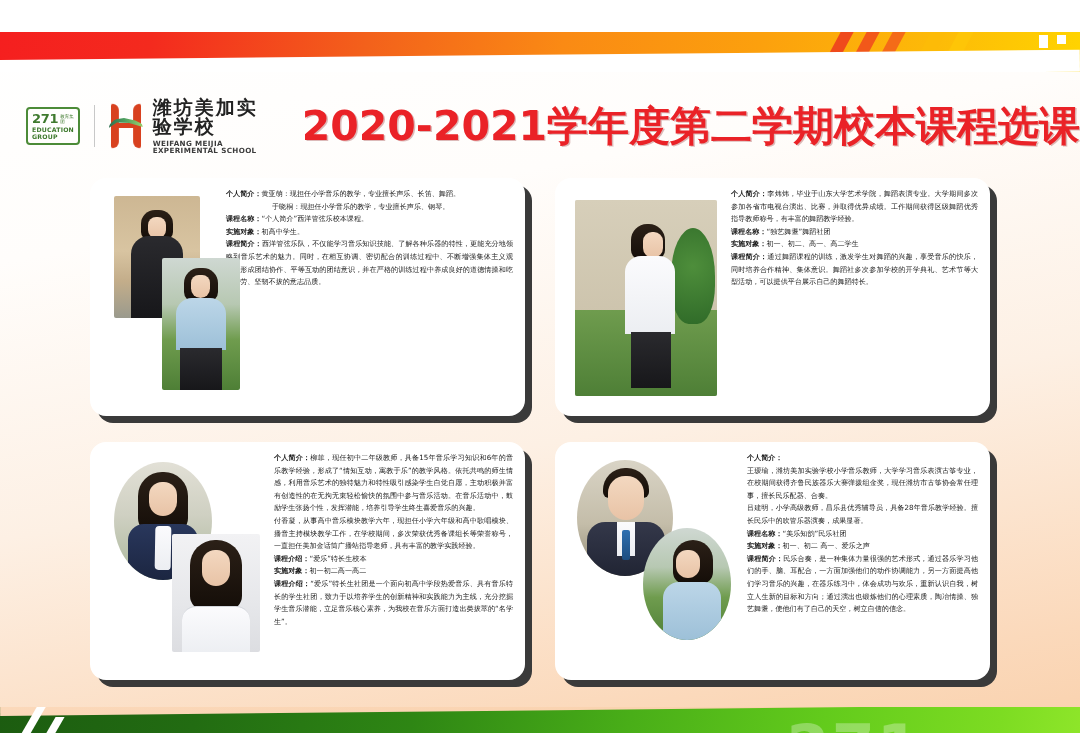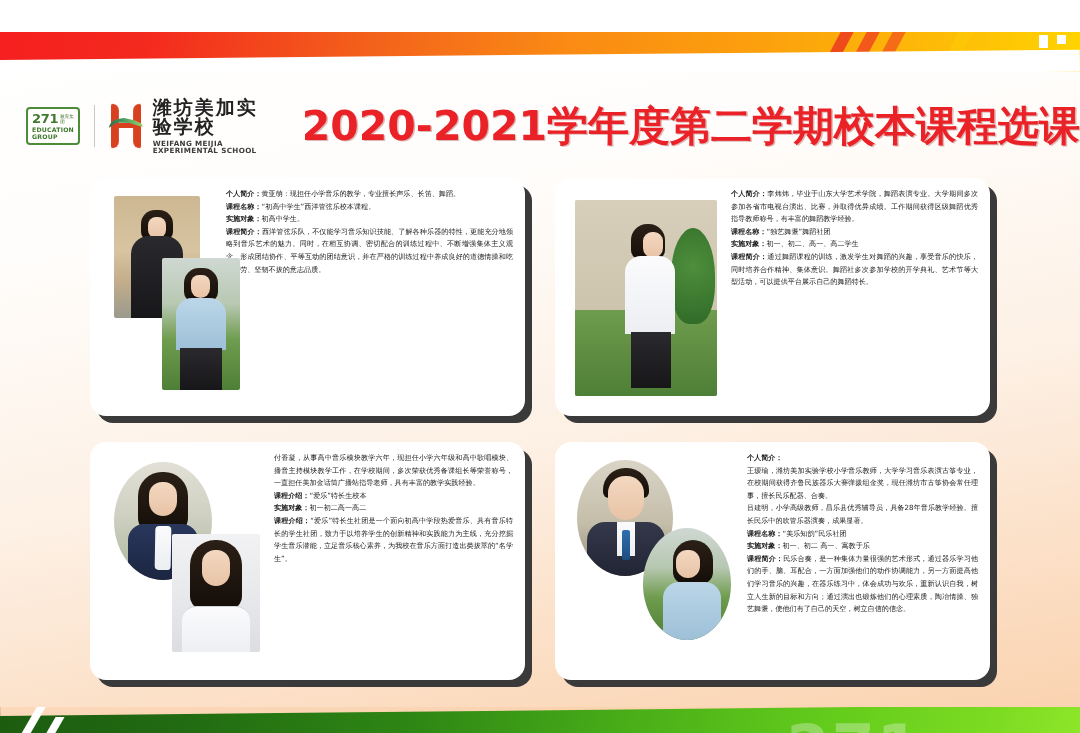--- a/index.html
+++ b/index.html
@@ -326,22 +326,23 @@
           <span class="figure hair" style="position:absolute; left:22px; top:10px; width:34px; height:34px; border-radius:15px 15px 10px 10px;"></span>
           <span class="figure face" style="position:absolute; left:29px; top:17px; width:19px; height:23px; border-radius:9px 9px 11px 11px;"></span>
           <span class="figure torso-blue" style="position:absolute; left:14px; top:40px; width:50px; height:52px; border-radius:16px 16px 0 0;"></span>
           <span class="figure torso-black" style="position:absolute; left:18px; top:90px; width:42px; height:42px;"></span>
         </span>
       </div>
       <div class="card-body">
         <div class="tline hang para">
           <b>个人简介：</b><span>黄亚萌：现担任小学音乐的教学，专业擅长声乐、长笛、舞蹈。</span>
         </div>
-        <div class="tline hang para">
-          <b>课程名称：</b><span>“初高中学生”西洋管弦乐校本课程。</span>
+        <div class="tline hang2 para">于晓桐：现担任小学音乐的教学，专业擅长声乐、钢琴。</div>
+        <div class="tline hang para">
+          <b>课程名称：</b><span>“个人简介”西洋管弦乐校本课程。</span>
         </div>
         <div class="tline hang para">
           <b>实施对象：</b><span>初高中学生。</span>
         </div>
         <div class="tline para" style="text-indent:0;">
           <b>课程简介：</b><span>西洋管弦乐队，不仅能学习音乐知识技能、了解各种乐器的特性，更能充分地领略到音乐艺术的魅力。同时，在相互协调、密切配合的训练过程中、不断增强集体主义观念，形成团结协作、平等互动的团结意识，并在严格的训练过程中养成良好的道德情操和吃苦耐劳、坚韧不拔的意志品质。</span>
         </div>
       </div>
     </div>
 
@@ -381,20 +382,23 @@
           <span class="figure torso-navy" style="position:absolute; left:14px; top:62px; width:70px; height:58px; border-radius:16px 16px 0 0;"></span>
           <span class="figure torso-white" style="position:absolute; left:41px; top:64px; width:16px; height:44px; border-radius:4px; transform:rotate(1deg);"></span>
         </span>
         <span class="photo ph-rect scene-white" style="left:72px; top:82px; width:88px; height:118px;">
           <span class="figure hair" style="position:absolute; left:18px; top:6px; width:52px; height:70px; border-radius:25px 25px 14px 14px;"></span>
           <span class="figure face" style="position:absolute; left:30px; top:16px; width:28px; height:36px; border-radius:14px 14px 15px 15px;"></span>
           <span class="figure torso-white" style="position:absolute; left:10px; top:72px; width:68px; height:48px; border-radius:14px 14px 0 0; border-top:1px solid #d3d6dc;"></span>
         </span>
       </div>
       <div class="card-body">
+        <div class="tline para" style="text-indent:0;">
+          <b>个人简介：</b><span>柳菲，现任初中二年级教师，具备15年音乐学习知识和6年的音乐教学经验，形成了“情知互动，寓教于乐”的教学风格。依托共鸣的师生情感，利用音乐艺术的独特魅力和特性吸引感染学生自觉自愿，主动积极并富有创造性的在无拘无束轻松愉快的氛围中参与音乐活动。在音乐活动中，鼓励学生张扬个性，发挥潜能，培养引导学生终生喜爱音乐的兴趣。</span>
+        </div>
         <div class="tline para" style="text-indent:0;">付香凝，从事高中音乐模块教学六年，现担任小学六年级和高中歌唱模块、播音主持模块教学工作，在学校期间，多次荣获优秀备课组长等荣誉称号，一直担任美加金话筒广播站指导老师，具有丰富的教学实践经验。</div>
         <div class="tline hang para">
           <b>课程介绍：</b><span>“爱乐”特长生校本</span>
         </div>
         <div class="tline hang para">
           <b>实施对象：</b><span>初一初二高一高二</span>
         </div>
         <div class="tline para" style="text-indent:0;">
           <b>课程介绍：</b><span>“爱乐”特长生社团是一个面向初高中学段热爱音乐、具有音乐特长的学生社团，致力于以培养学生的创新精神和实践能力为主线，充分挖掘学生音乐潜能，立足音乐核心素养，为我校在音乐方面打造出类拔萃的“名学生”。</span>
         </div>
@@ -419,21 +423,21 @@
       <div class="card-body">
         <div class="tline para" style="text-indent:0;">
           <b>个人简介：</b>
         </div>
         <div class="tline para" style="text-indent:0;">王瑷瑜，潍坊美加实验学校小学音乐教师，大学学习音乐表演古筝专业，在校期间获得齐鲁民族器乐大赛弹拨组金奖，现任潍坊市古筝协会常任理事，擅长民乐配器、合奏。</div>
         <div class="tline para" style="text-indent:0;">吕建明，小学高级教师，昌乐县优秀辅导员，具备28年音乐教学经验。擅长民乐中的吹管乐器演奏，成果显著。</div>
         <div class="tline hang para">
           <b>课程名称：</b><span>“美乐知韵”民乐社团</span>
         </div>
         <div class="tline hang para">
-          <b>实施对象：</b><span>初一、初二 高一、寓教于乐</span>
+          <b>实施对象：</b><span>初一、初二 高一、爱乐之声</span>
         </div>
         <div class="tline para" style="text-indent:0;">
           <b>课程简介：</b><span>民乐合奏，是一种集体力量很强的艺术形式，通过器乐学习他们的手、脑、耳配合，一方面加强他们的动作协调能力，另一方面提高他们学习音乐的兴趣，在器乐练习中，体会成功与欢乐，重新认识自我，树立人生新的目标和方向；通过演出也锻炼他们的心理素质，陶冶情操、独艺舞耋，使他们有了自己的天空，树立自信的信念。</span>
         </div>
       </div>
     </div>
 
   </div>
 
   <div class="bottom-banner">

